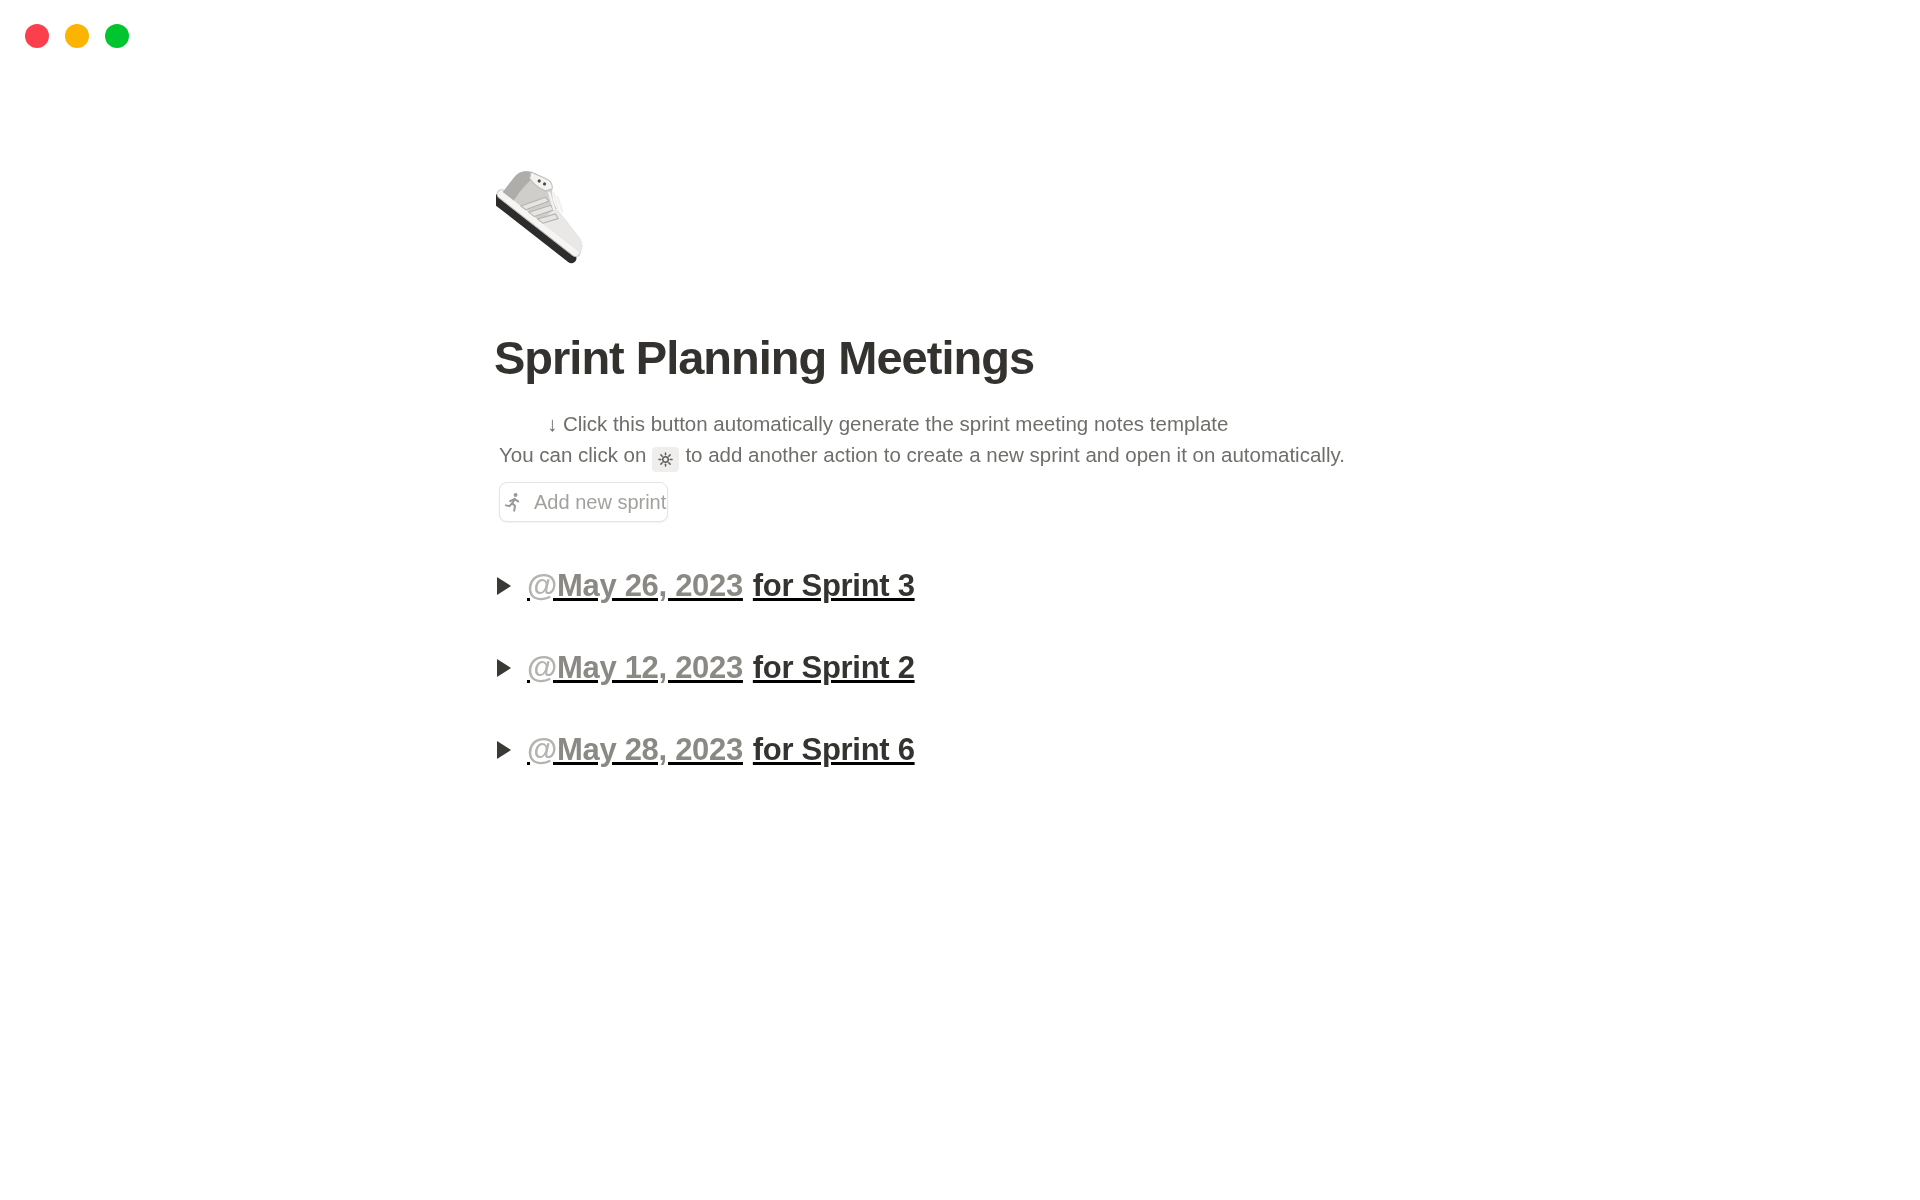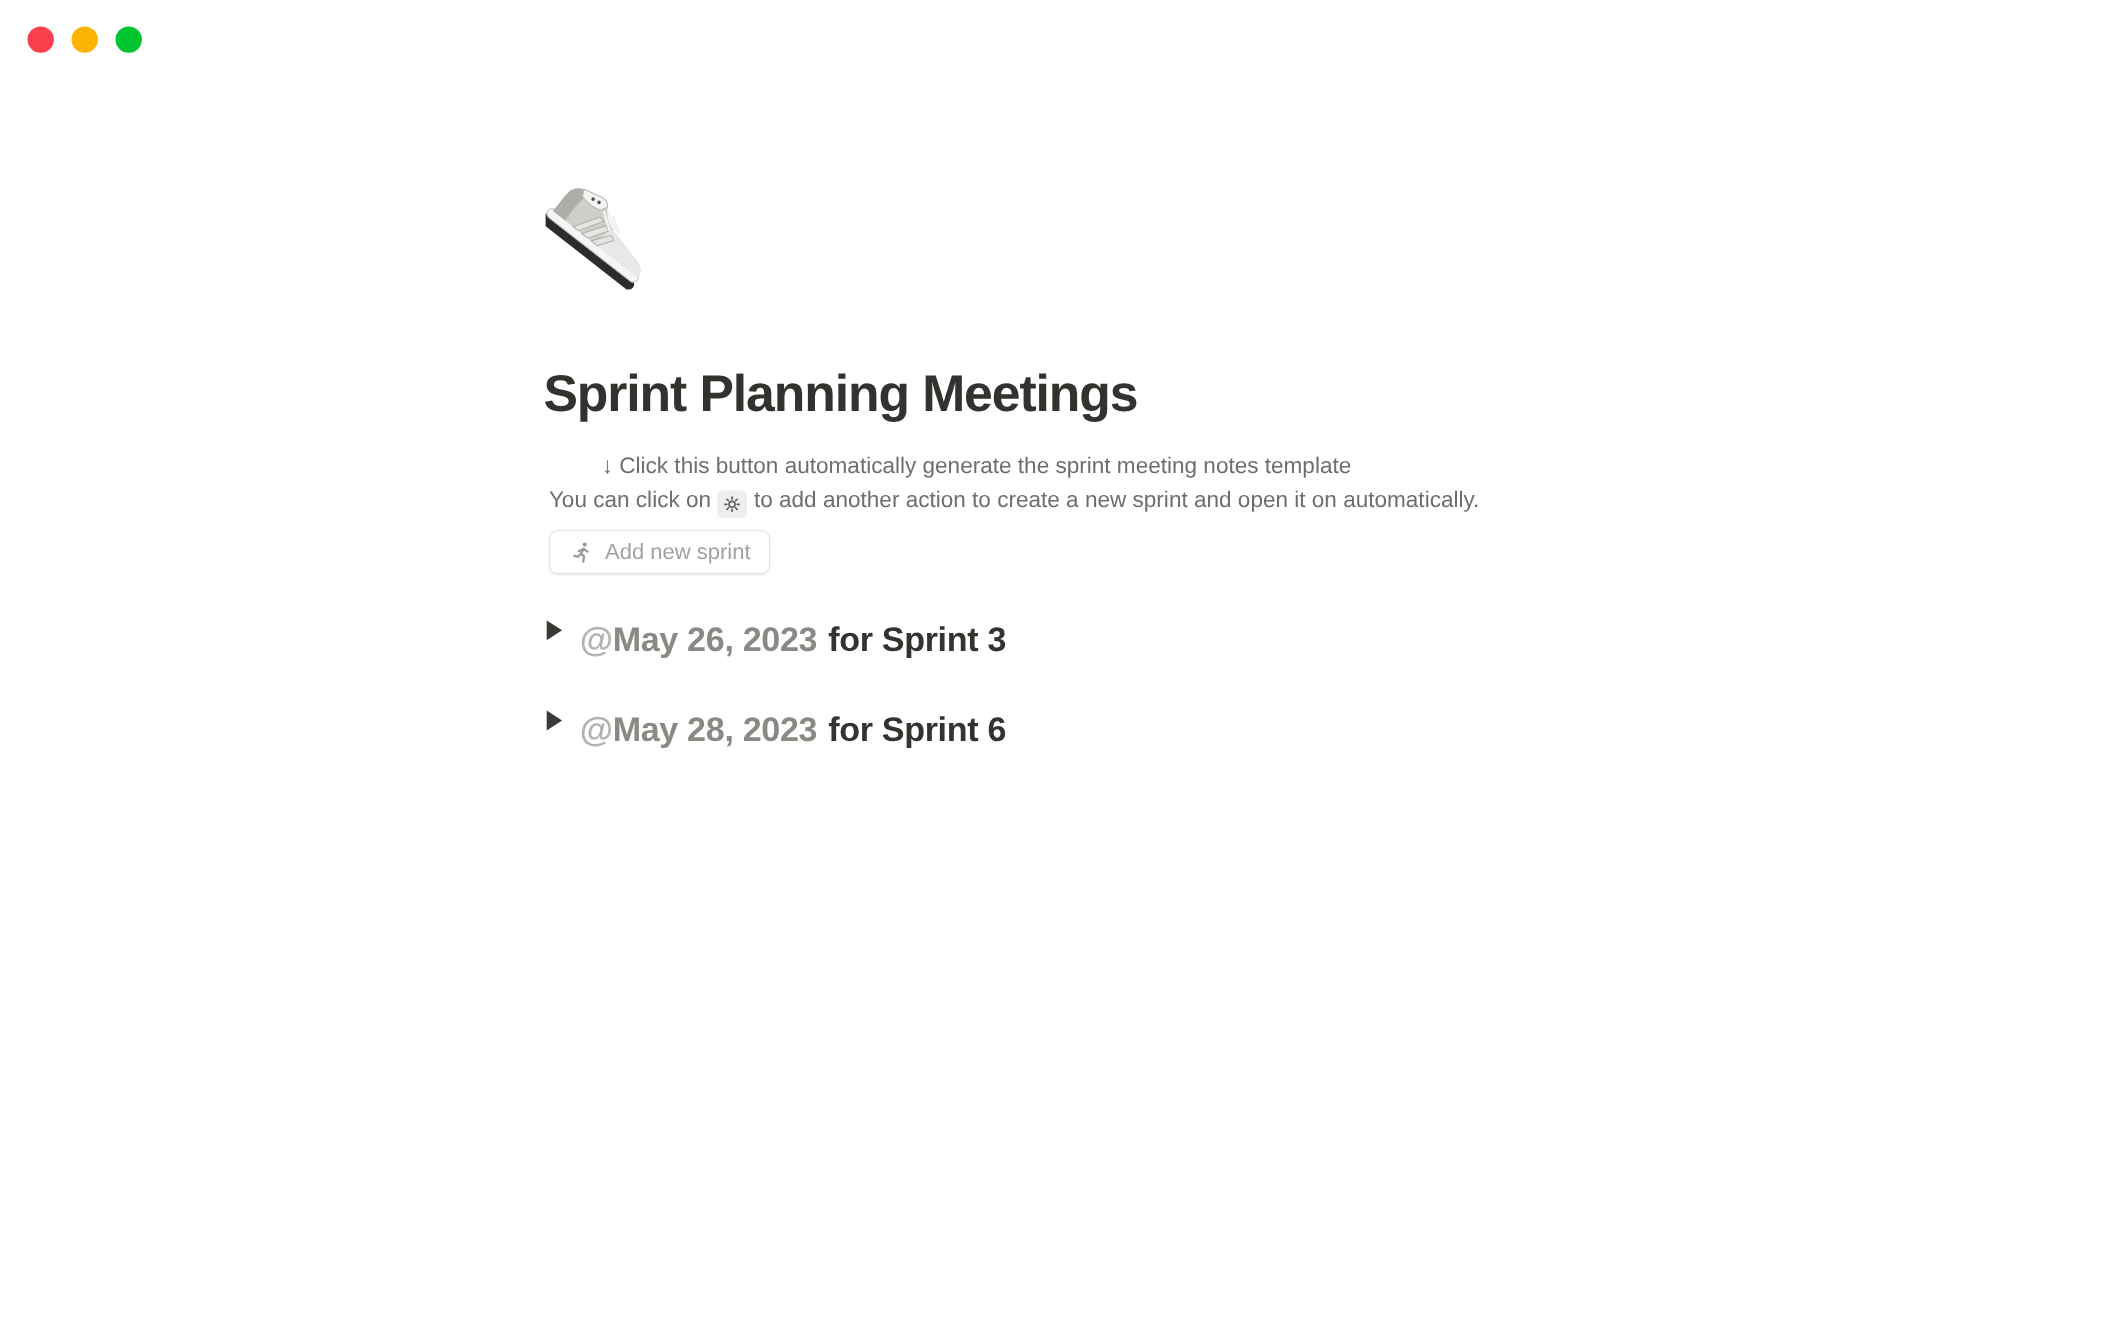--- a/index.html
+++ b/index.html
@@ -60,37 +60,38 @@
     background:var(--chip-bg);border-radius:4px;
     width:27px;height:25px;margin:0 6px;vertical-align:-5px;
     cursor:pointer;
   }
   .chip svg{display:block;}
 
   
   .add-sprint{
     position:absolute;left:499px;top:482px;
     display:inline-flex;align-items:center;gap:10px;
-    height:40px;padding:0 17px;
+    height:40px;padding:0 1px;
     background:#ffffff;
     border:1px solid var(--button-border);
     border-radius:8px;
     box-shadow:0 1px 2px rgba(0,0,0,0.05);
     font-family:inherit;
     font-size:20px;color:var(--button-text);
     cursor:pointer;white-space:nowrap;
   }
   .add-sprint .runner{display:inline-flex;}
 
   
   .toggle-list{position:absolute;left:497px;top:564px;}
   .toggle-row{
-    display:flex;align-items:flex-start;
+    display:flex;align-items:center;
     height:44px;margin-bottom:38px;
     white-space:nowrap;
+    text-decoration:underline;
   }
   .tri{
     width:0;height:0;display:inline-block;
     border-top:9px solid transparent;
     border-bottom:9px solid transparent;
     border-left:14px solid var(--triangle-color);
     margin-right:16px;cursor:pointer;
   }
   .toggle-row .text{font-size:31px;font-weight:700;letter-spacing:-0.3px;}
   .mention{color:var(--mention-text);cursor:pointer;}
@@ -179,16 +180,22 @@
 <div class="toggle-list">
   <div class="toggle-row">
     <span class="tri"></span>
     <span class="text">
       <span class="mention"><span class="at">@</span><span>May 26, 2023</span></span><span class="toggle-label">for Sprint 3</span>
     </span>
   </div>
   <div class="toggle-row">
     <span class="tri"></span>
     <span class="text">
+      <span class="mention"><span class="at">@</span><span>May 12, 2023</span></span><span class="toggle-label">for Sprint 2</span>
+    </span>
+  </div>
+  <div class="toggle-row">
+    <span class="tri"></span>
+    <span class="text">
       <span class="mention"><span class="at">@</span><span>May 28, 2023</span></span><span class="toggle-label">for Sprint 6</span>
     </span>
   </div>
 </div>
 
 </body></html>

